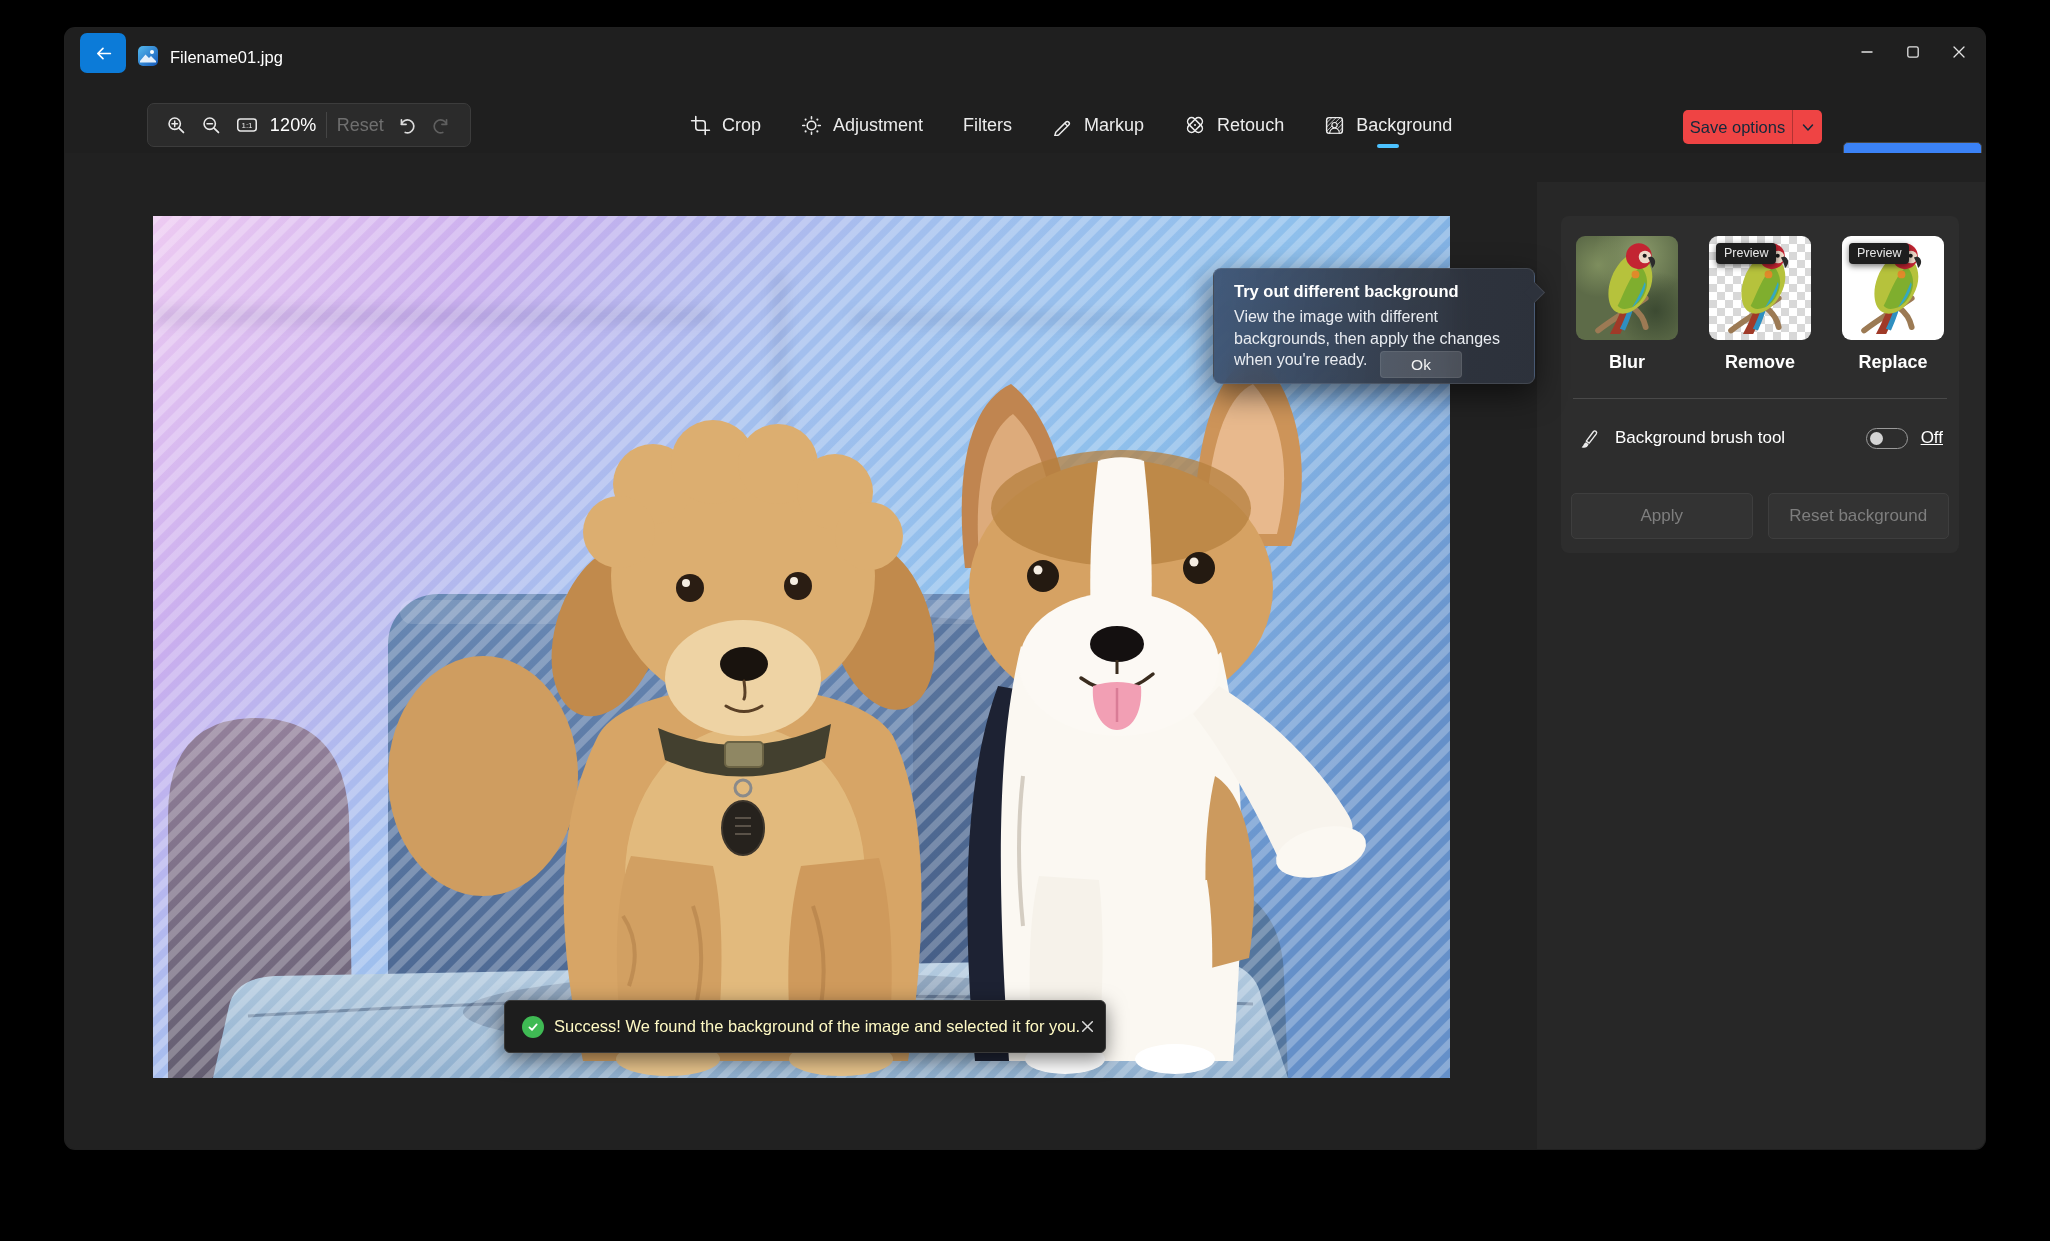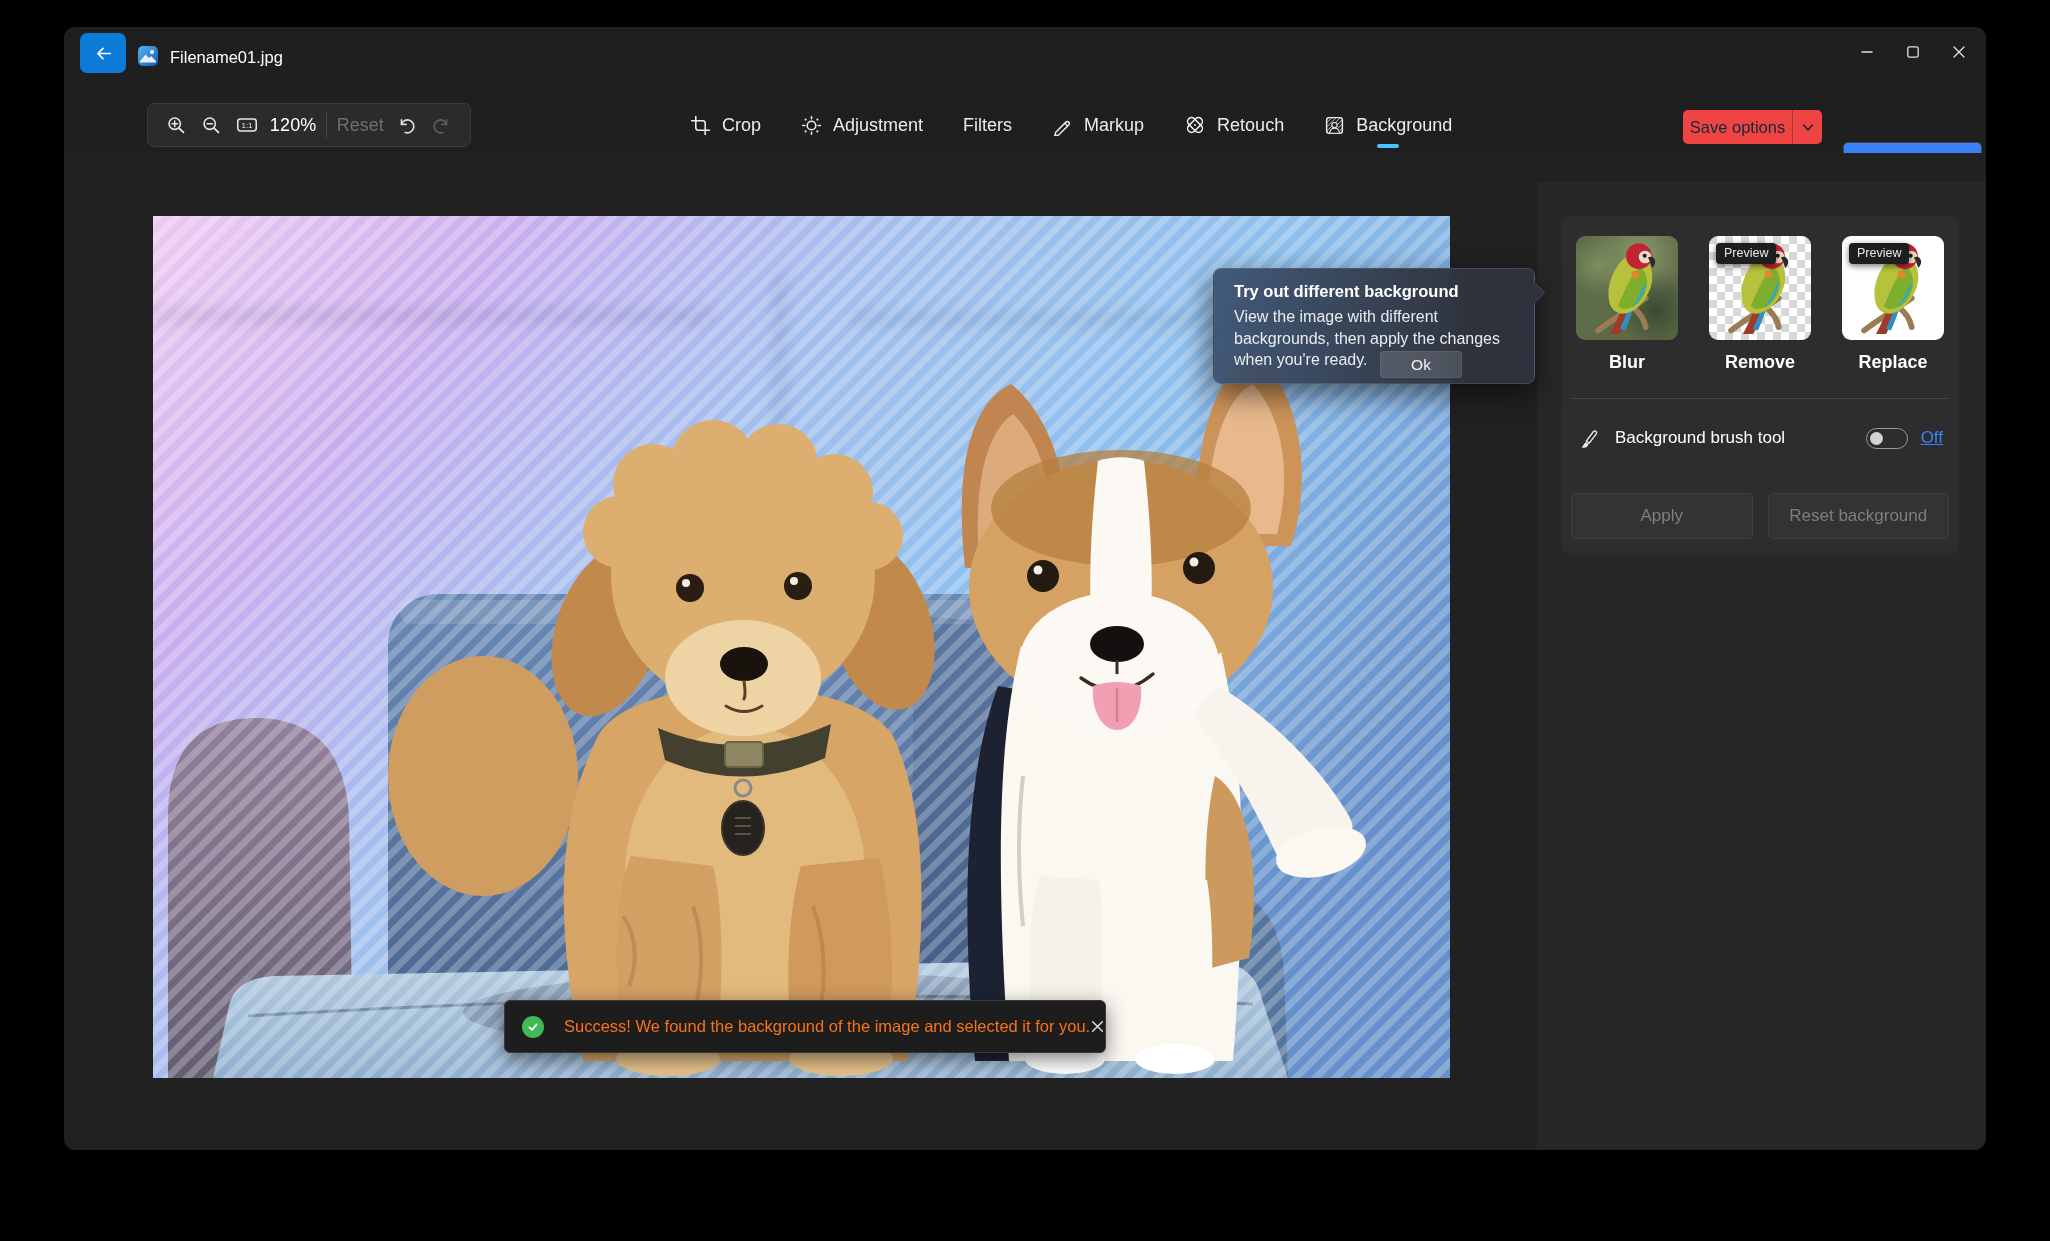--- a/index.html
+++ b/index.html
@@ -70,21 +70,21 @@
            padding:3px 8px 4px; border-radius:4px; box-shadow:0 2px 6px rgba(0,0,0,.55); }
   .opt-label { margin-top:12px; text-align:center; font-size:18px; font-weight:700; color:#ffffff; }
 
   .card-divider { position:absolute; left:12px; right:12px; top:182px; height:1px; background:#494949; }
 
   .brushrow { position:absolute; left:17px; right:16px; top:212px; height:42px; display:flex; align-items:flex-start; }
   .brush-label { margin-left:13px; font-size:17px; color:#ffffff; }
   .toggle { margin-left:auto; width:42px; height:21px; border:1px solid #9a9a9a; border-radius:11px;
             position:relative; cursor:pointer; }
   .knob { position:absolute; left:3px; top:3px; width:13px; height:13px; border-radius:50%; background:#d4d4d4; }
-  .toggle-state { margin-left:13px; font-size:17px; color:#3b82f6;text-decoration:underline; }
+  .toggle-state { margin-left:13px; font-size:17px; color:#ffffff;text-decoration:underline; }
 
   .btnrow { position:absolute; left:10px; right:10px; top:277px; display:flex; gap:15px; }
   .dim-btn { flex:1; height:46px; background:#333333; border:1px solid #3e3e3e; border-radius:5px;
              display:flex; align-items:center; justify-content:center; font-size:17px; color:#7e7e7e; }
 
   
   .tooltip { position:absolute; left:1148px; top:240px; width:322px; height:116px; border-radius:8px;
              background:linear-gradient(97deg, rgba(56,78,110,.90) 0%, rgba(47,53,64,.95) 62%, rgba(45,50,60,.97) 100%);
              border:1px solid rgba(255,255,255,.10); box-shadow:0 10px 30px rgba(0,0,0,.55);
              backdrop-filter:blur(12px); z-index:5; }
@@ -96,21 +96,21 @@
   .tt-ok { position:absolute; left:166px; top:82px; width:82px; height:27px; background:rgba(255,255,255,.14);
            border:1px solid rgba(255,255,255,.08); border-radius:4px; display:flex; align-items:center;
            justify-content:center; font-size:15.5px; color:#f3f3f3; cursor:pointer; }
 
   
   .toast { position:absolute; left:439px; top:972px; width:602px; height:53px; background:#1d1d1d;
            border:1px solid #383838; border-radius:6px; display:flex; align-items:center; padding:0 14px 0 17px;
            box-shadow:0 6px 20px rgba(0,0,0,.5); z-index:4; }
   .check-circle { width:22px; height:22px; border-radius:50%; background:#3fba54; display:flex;
                   align-items:center; justify-content:center; flex:0 0 auto; }
-  .toast-msg { margin-left:20px; font-size:16.5px; color:#f97316; white-space:nowrap; }
+  .toast-msg { margin-left:10px; font-size:16.5px; color:#fef9c3; white-space:nowrap; }
   .toast-close { margin-left:auto; width:32px; height:32px; display:flex; align-items:center;
                  justify-content:center; cursor:pointer; }
 
   .ic { display:block; }
 </style>
 </head>
 <body>
 
 <svg width="0" height="0" style="position:absolute" aria-hidden="true">
   <defs>

